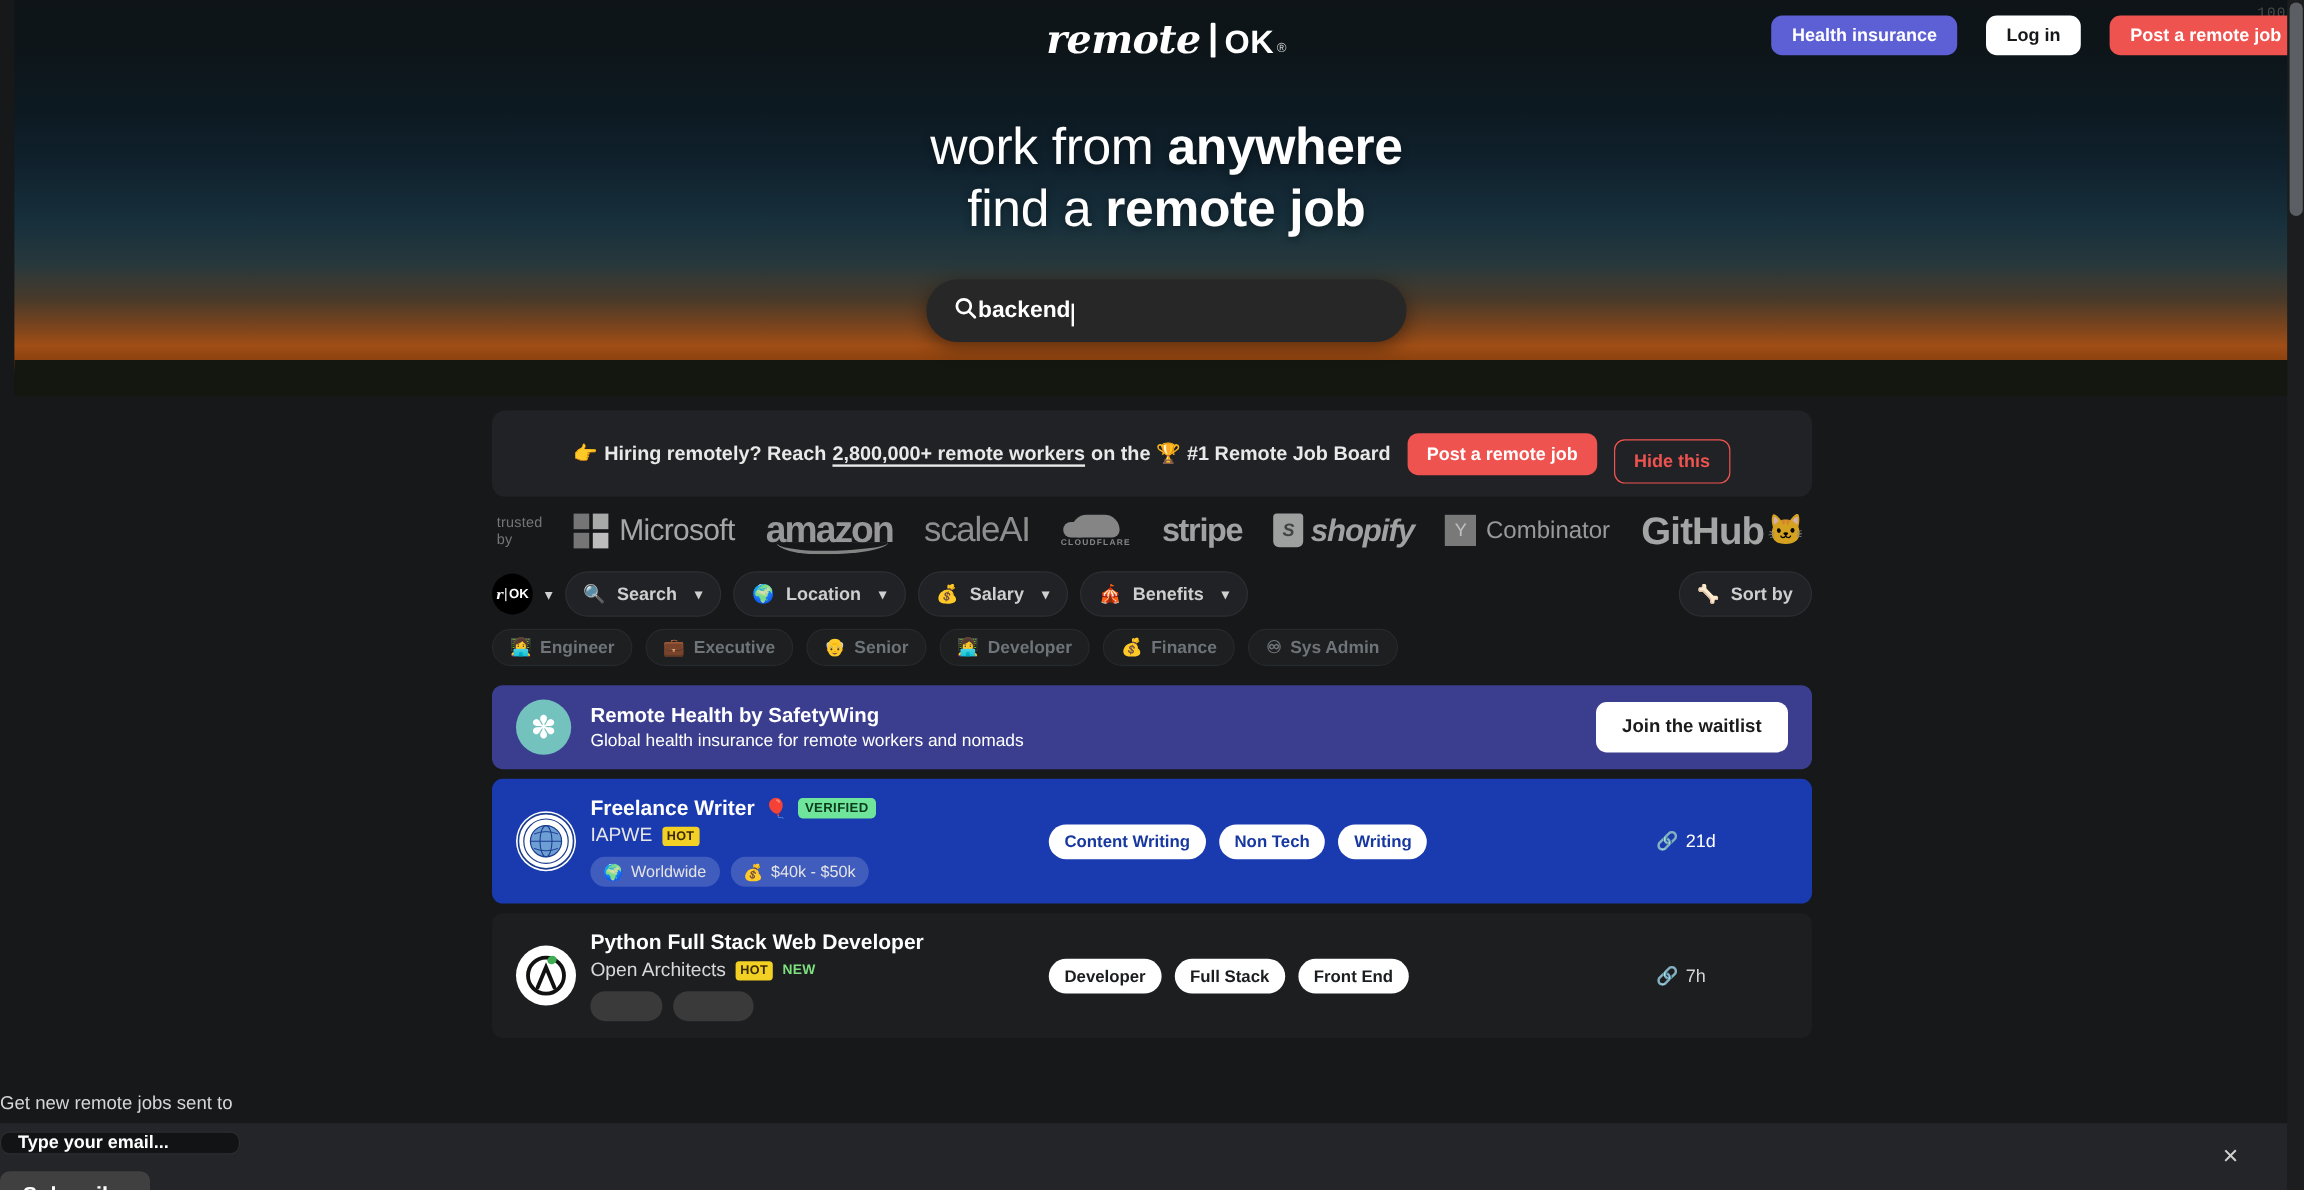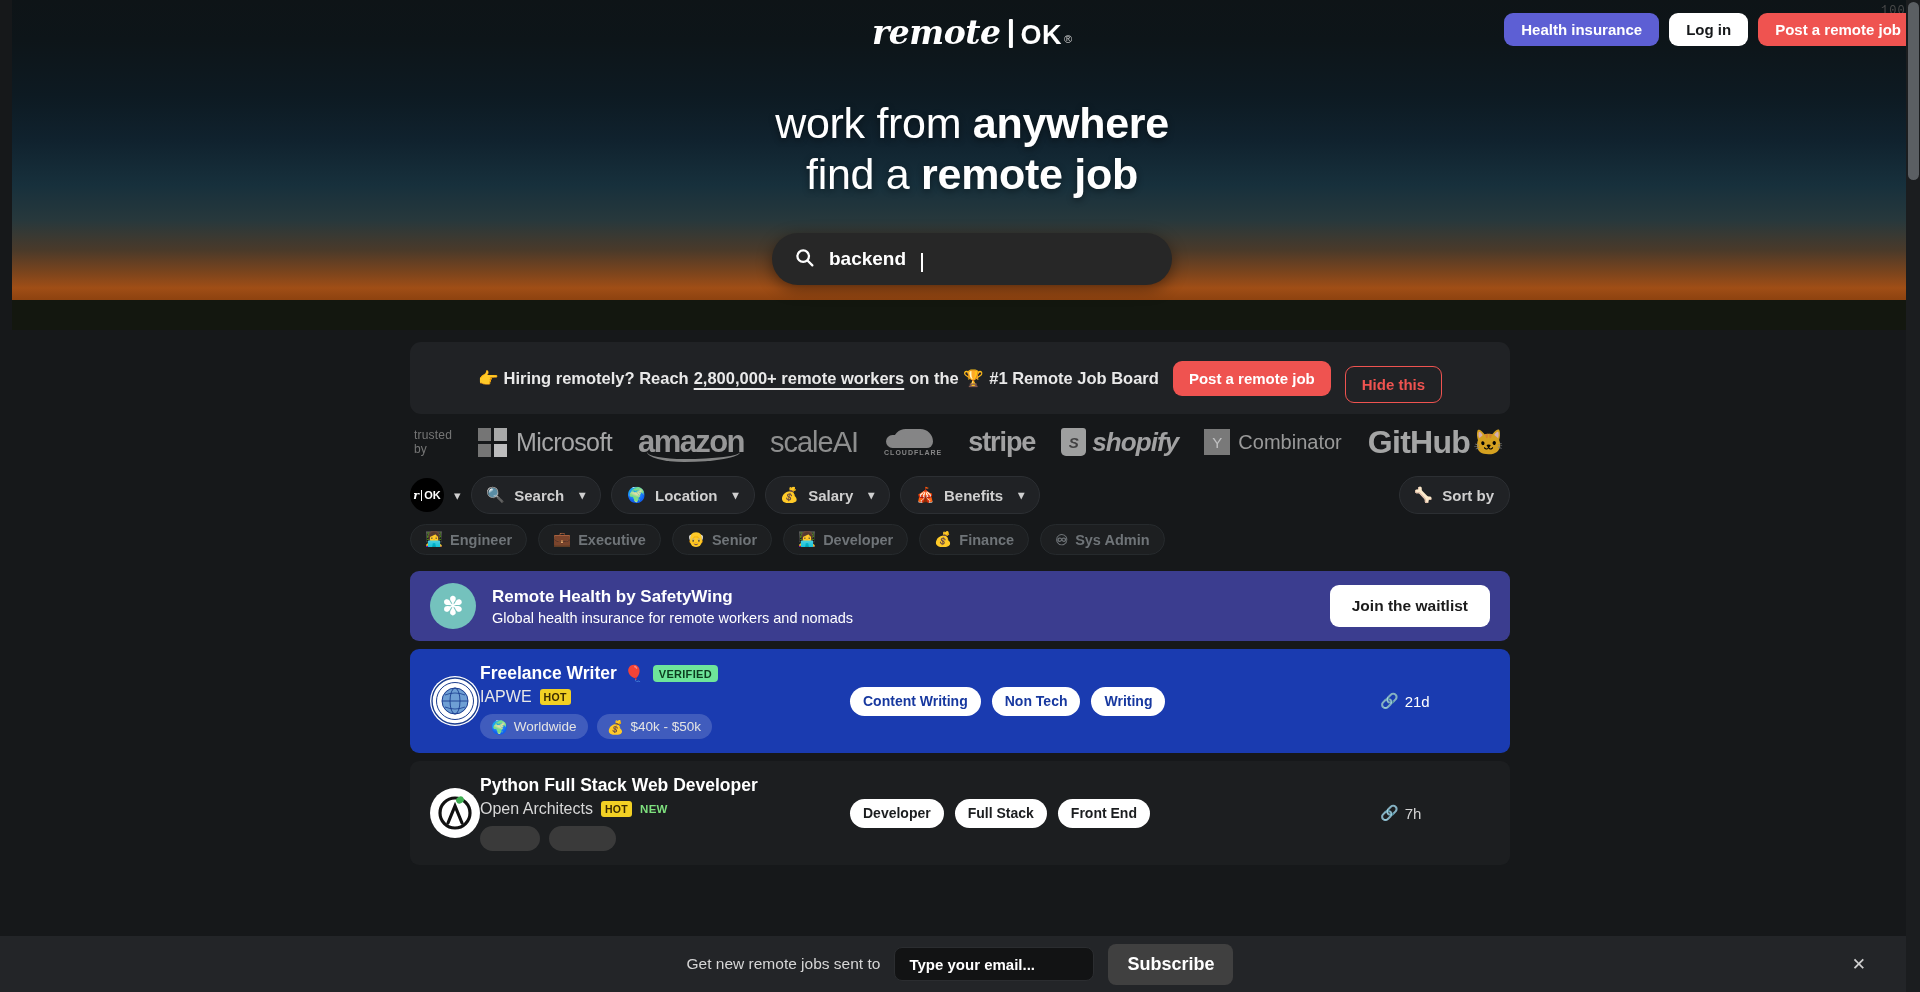--- a/index.html
+++ b/index.html
@@ -58,21 +58,21 @@
     font-family: "Liberation Sans", sans-serif;
     font-weight: 700; font-size: 27px; color: #fff; letter-spacing: 0.5px;
   }
   #logo .reg { font-size: 11px; color:#cfcfcf; margin-left:2px; position:relative; top:-1px;}
 
   #latency {
     position:absolute; right:10px; top:4px; font-size:12px;
     color:#4a4a4a; font-family:"Liberation Mono", monospace; letter-spacing:1px;
   }
 
-  .topbtns { position: absolute; right: 14px; top: 13px; display: flex; gap: 10px; }
+  .topbtns { position: absolute; right: 14px; top: 13px; display: flex; gap: 24px; }
   .tbtn {
     border: none; border-radius: 9px; cursor: pointer;
     font-family: "Liberation Sans", sans-serif; font-weight: 700; font-size: 15px;
     padding: 9px 17px; line-height: 1;
   }
   .tbtn.violet { background: #5d5fd4; color: #fff; }
   .tbtn.white  { background: #fff;    color: #16181a; }
   .tbtn.red    { background: #ef5350; color: #fff; }
 
   #headline {
@@ -81,21 +81,21 @@
     font-size: 43px; font-weight: 300; letter-spacing: -0.3px;
     text-shadow: 0 2px 7px rgba(0,0,0,.45);
     z-index: 20;
   }
   #headline b { font-weight: 700; }
 
   
   #searchwrap {
     position: absolute; top: 233px; left: 50%; transform: translateX(-50%);
     width: 400px; height: 52px; background: #272727; border-radius: 26px;
-    display: flex; align-items: center; padding: 0 22px; gap: 14px;
+    display: flex; align-items: center; padding: 0 22px; gap: 0;
     box-shadow: 0 4px 16px rgba(0,0,0,.45); z-index: 20;
   }
   #searchwrap .mag { flex: 0 0 auto; }
   #searchval {
     color: #fff; font-weight: 700; font-size: 19px;
     font-family: "Liberation Sans", sans-serif; white-space: nowrap;
   }
   #caret {
     display:inline-block; width:2px; height:19px; background:#fff;
     margin-left:1px; position:relative; top:3px;
@@ -206,21 +206,21 @@
   #sw .st { color:#ffffff; font-size:14.5px; margin-top:3px; }
   #sw .spacer { flex:1; }
   #swbtn {
     background:#fff;color:#1b1b1b;border:none;border-radius:9px;
     font-size:15.5px;font-weight:700;padding:12px 22px;cursor:pointer;
   }
 
   
   .job {
     margin-top: 8px; border-radius: 9px; display:flex; align-items:center;
-    padding: 14px 20px; gap: 0; cursor:pointer; position:relative;
+    padding: 14px 20px; gap: 12px; cursor:pointer; position:relative;
   }
   .job.featured { background:#1a3bb0; }
   .job.plain { background:#1c1e20; }
   .jlogo {
     width:50px;height:50px;border-radius:50%;background:#fff;flex:0 0 auto;
     display:flex;align-items:center;justify-content:center;overflow:hidden;
   }
   .jmain { flex: 0 0 370px; }
   .jtitle { display:flex; align-items:center; gap:8px; }
   .jtitle .t { color:#fff; font-size:17.5px; font-weight:700; }
@@ -247,22 +247,23 @@
     white-space:nowrap;
   }
   .job.plain .jtag { color:#1b1d1f; }
   .jage { color:#ffffff; font-size:15px; display:flex; align-items:center; gap:6px;
     flex:0 0 auto; width:110px; }
   .job.plain .jage { color:#d4d4d4; }
 
   
   #subbar {
     position:absolute; left:0; bottom:0; width:1920px; height:56px;
-    background:#232528; display:flex; align-items:center; justify-content:center; gap:14px;
+    background:#232528; display:flex; align-items:flex-start; justify-content:center; gap:14px;
     z-index: 40;
+    flex-direction: column;
   }
   #subbar .lbl { color:#d6d6d6; font-size:15.5px; }
   #emailinput {
     width:200px;height:34px;background:#121314;border:1px solid #2b2d30;border-radius:8px;
     display:flex;align-items:center;padding:0 14px;color:#fff;font-size:15px;font-weight:700;
     cursor:text;
   }
   #subbtn {
     background:#404040;color:#fff;border:none;border-radius:8px;padding:10px 19px;
     font-size:18px;font-weight:700;cursor:pointer;

